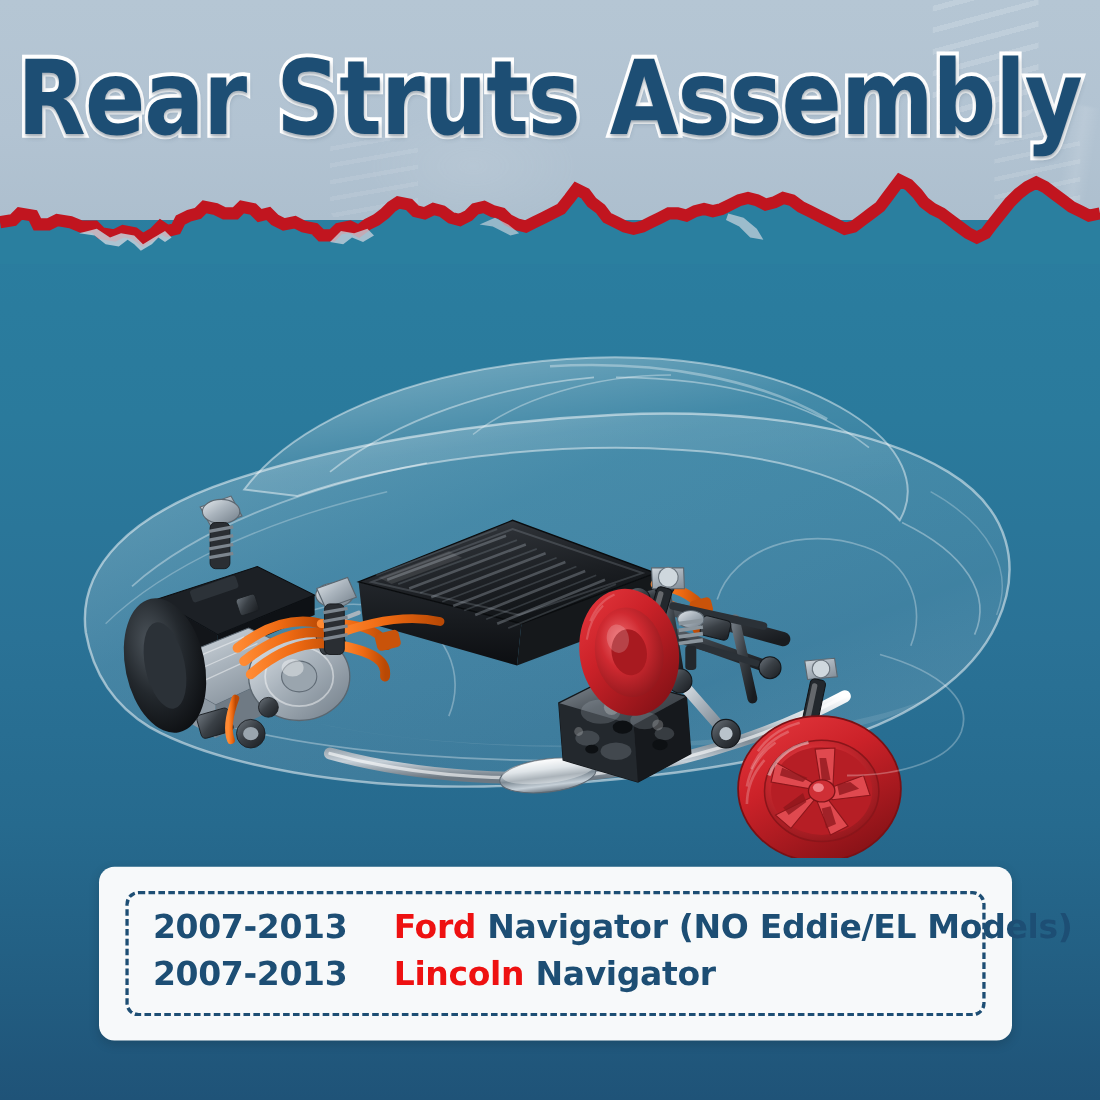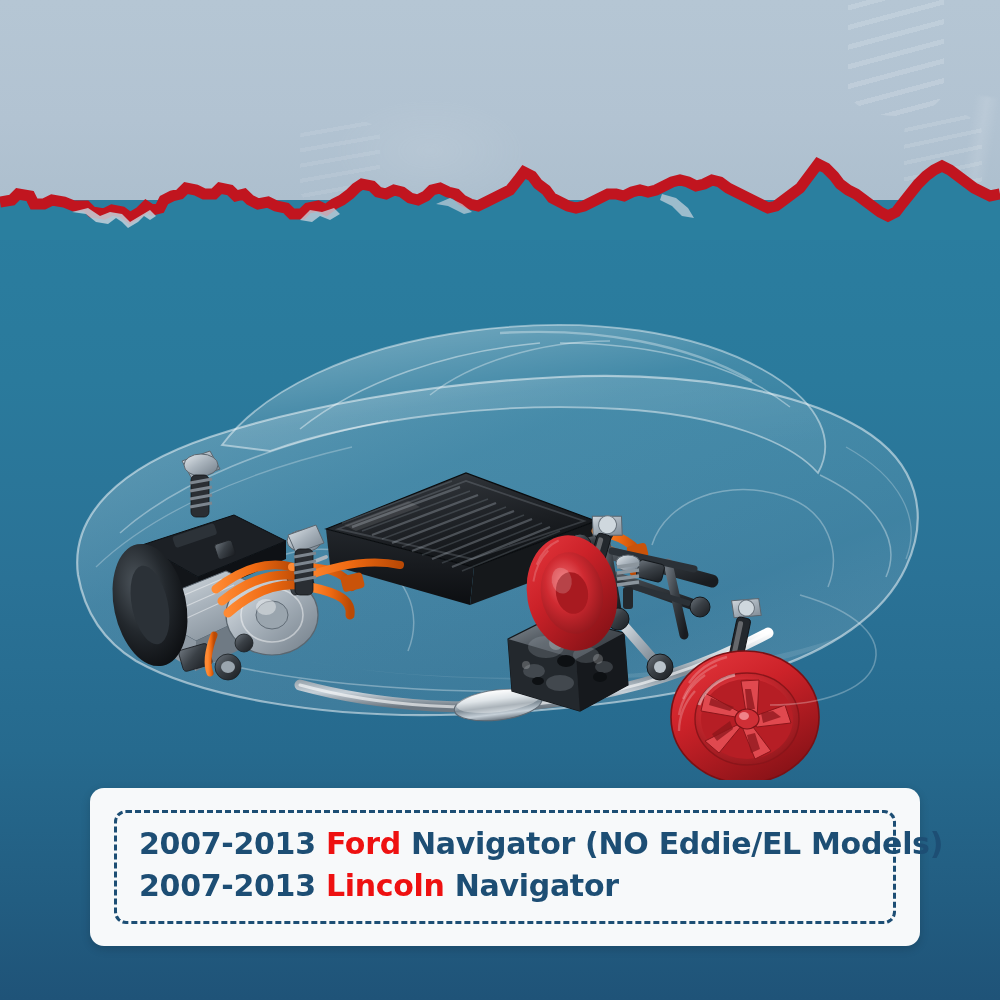--- a/index.html
+++ b/index.html
@@ -124,35 +124,38 @@
   }
   .fit-line{
     font-family:"DejaVu Sans", sans-serif;
     font-weight:700;
     font-size:30px;
     line-height:42px;
     color:#1d4e74;
     white-space:nowrap;
     letter-spacing:-.3px;
   }
-  .fit-line .brand{ color:#ee1111; }
+  .fit-line .brand{ color:#ee1111;margin-left:32px; }
 </style>
 </head>
 <body>
 
 <div class="poster">
 
   <div class="header">
     <div class="hdr-ghost ghost-blob"></div>
     <div class="hdr-ghost ghost-coil3"></div>
     <div class="hdr-ghost ghost-coil"></div>
     <div class="hdr-ghost ghost-coil2"></div>
     <div class="hdr-ghost ghost-rod"></div>
   </div>
 
+  <div class="title-wrap">
+    <div class="title">Rear Struts Assembly</div>
+  </div>
 
   <div class="divider">
     <svg viewBox="0 0 1000 90" preserveAspectRatio="none" xmlns="http://www.w3.org/2000/svg">
       <defs>
         <clipPath id="tearclip">
           <rect x="0" y="0" width="1000" height="90"></rect>
         </clipPath>
       </defs>
       <g clip-path="url(#tearclip)">
 

